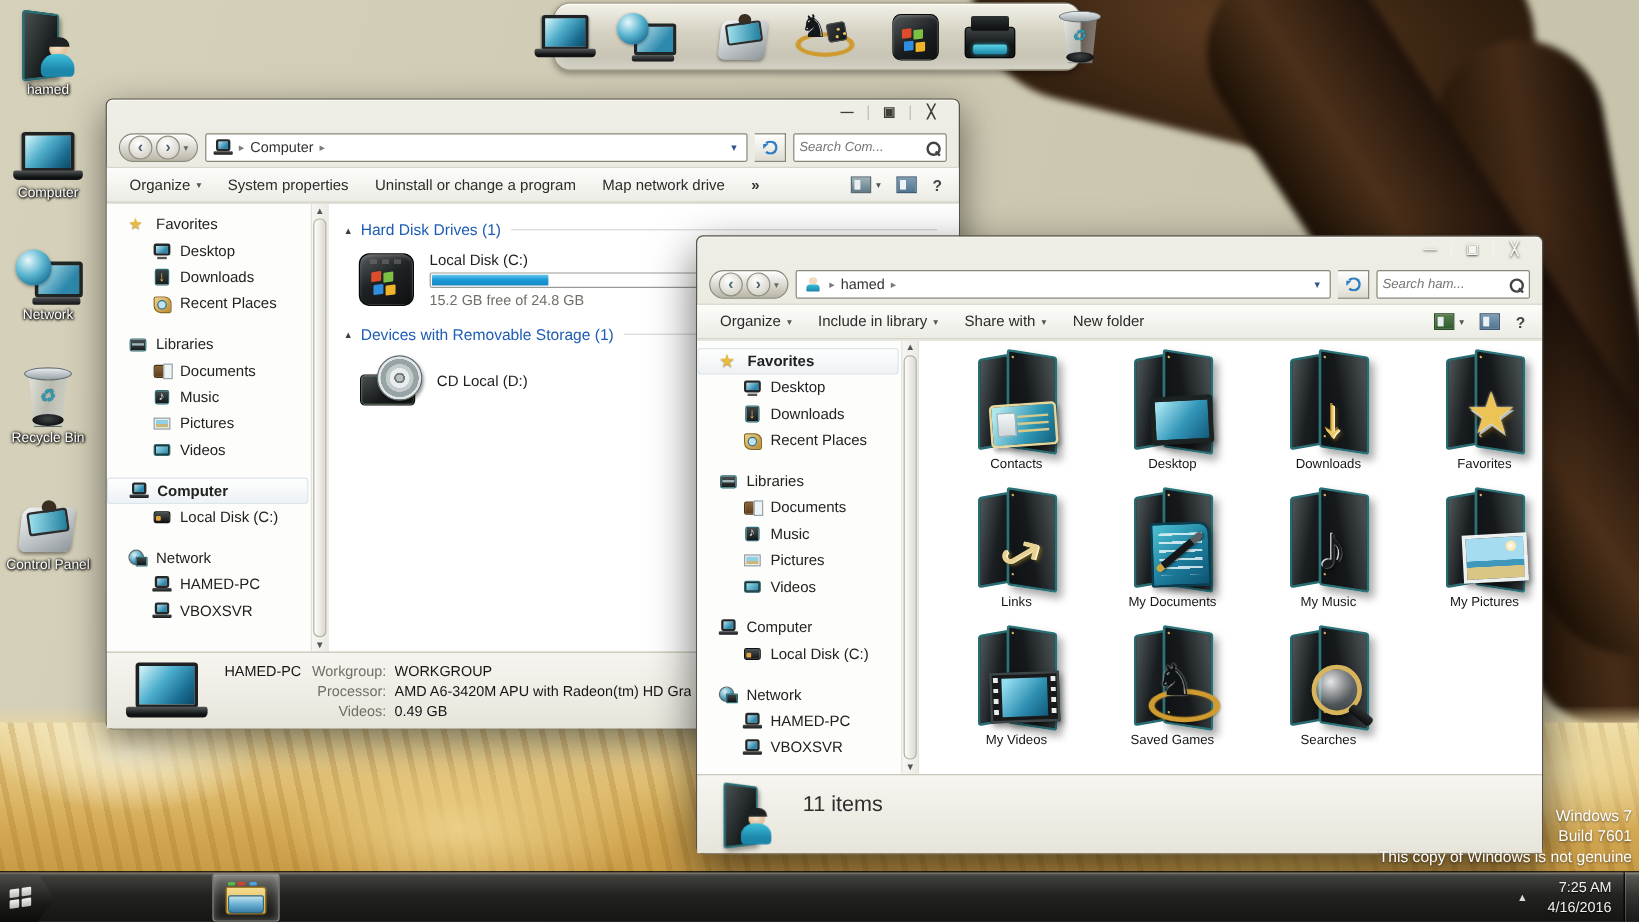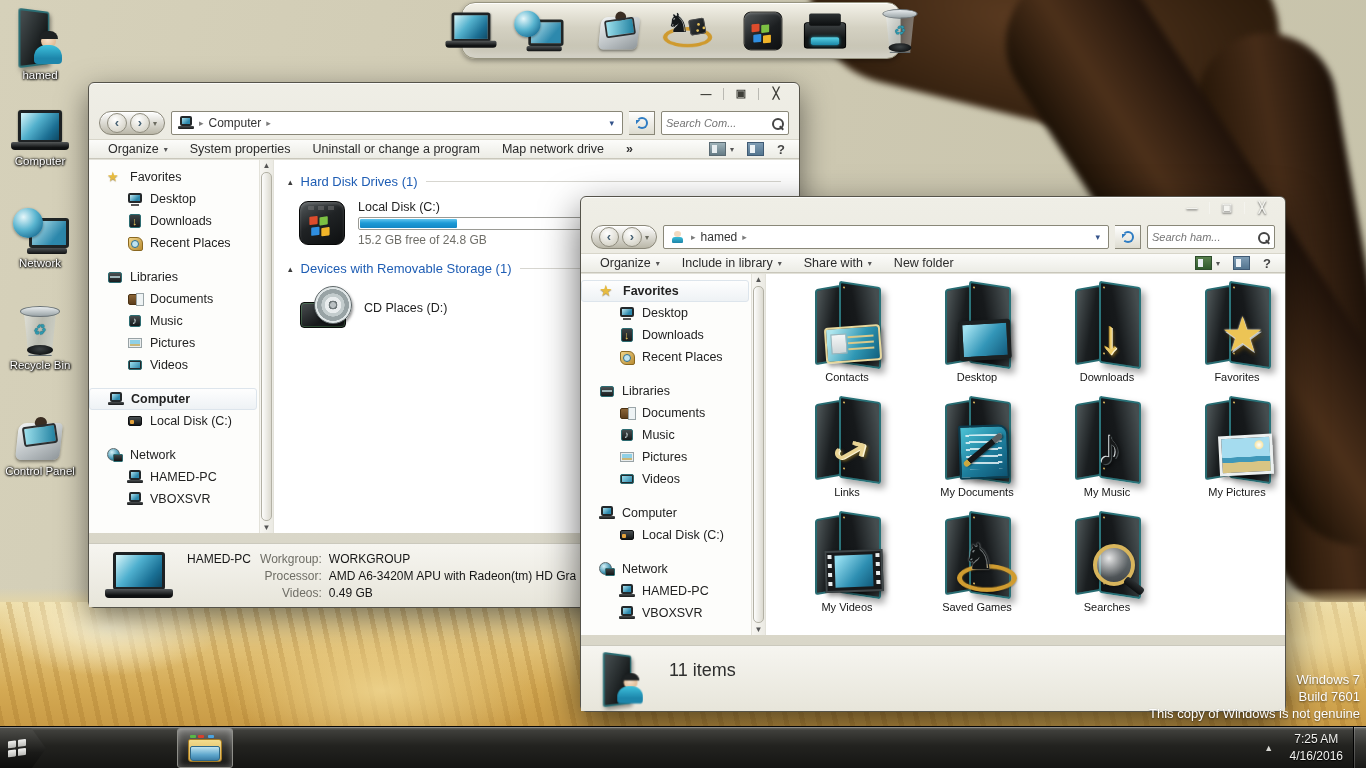--- a/index.html
+++ b/index.html
@@ -118,21 +118,21 @@
 .addr .grow{flex:1}
 .addr .ddc{color:#33528a;font-size:9px;padding:0 2px}
 .refresh{width:26px;height:24px;border:1px solid #898778;border-left:none;background:linear-gradient(#fff,#dedcd0);display:flex;align-items:center;justify-content:center}
 .refresh i{width:12px;height:12px;border:2px solid #2e7cc3;border-radius:50%;border-left-color:transparent;position:relative;display:block}
 .refresh i::after{content:"";position:absolute;left:-5px;top:-2px;border:3px solid transparent;border-right-color:#2e7cc3;transform:rotate(45deg)}
 .search{width:128px;height:24px;border:1px solid #898778;border-radius:2px;background:#fff;display:flex;align-items:center;padding:0 4px}
 .search input{flex:1;border:0;outline:0;font-style:italic;color:#777;font-size:11px;font-family:inherit;min-width:0;background:transparent}
 .mag{width:13px;height:13px;position:relative;flex:none}
 .mag::before{content:"";position:absolute;left:1px;top:1px;width:8px;height:8px;border:2px solid #444;border-radius:50%}
 .mag::after{content:"";position:absolute;right:0;bottom:1px;width:5px;height:2px;background:#444;transform:rotate(45deg)}
-.toolbar{height:20px;background:linear-gradient(#fcfcfa,#ececе5);background:linear-gradient(#fcfcfa,#ecece5);border-top:1px solid #d8d6ca;border-bottom:1px solid #c9c7bb;display:flex;align-items:center;padding:0 8px;font-size:12.5px;color:#2b2b2b}
+.toolbar{height:30px;background:linear-gradient(#fcfcfa,#ececе5);background:linear-gradient(#fcfcfa,#ecece5);border-top:1px solid #d8d6ca;border-bottom:1px solid #c9c7bb;display:flex;align-items:center;padding:0 8px;font-size:12.5px;color:#2b2b2b}
 .tb-item{padding:0 11px;display:flex;align-items:center;gap:5px;cursor:default;height:100%}
 .tb-item .caret{font-size:8px;color:#555}
 .tb-item.chev{font-weight:bold;color:#333}
 .tb-right{margin-left:auto;display:flex;align-items:center;gap:13px;padding-right:6px}
 .vw{width:17px;height:14px;border:1px solid #5a6a72;background:linear-gradient(#9fb3ba,#657b85);position:relative}
 .vw::after{content:"";position:absolute;left:2px;top:2px;width:5px;height:8px;background:#e8eef1}
 .vw.vw2{background:linear-gradient(#58804e,#2f5a2c);border-color:#2d4c2b}
 .tb-caret{font-size:8px;color:#555}
 .dp-ico{width:17px;height:14px;border:1px solid #3f5a74;background:linear-gradient(#7f9db5,#53758f);position:relative}
 .dp-ico::after{content:"";position:absolute;left:2px;top:2px;bottom:2px;width:5px;background:#ecf2f6}
@@ -221,21 +221,21 @@
 .start{position:absolute;left:0;top:1px;width:46px;height:41px;clip-path:polygon(0 0,68% 0,100% 50%,68% 100%,0 100%);background:linear-gradient(#4e4e4a,#1a1a18 60%,#0c0c0b);display:flex;align-items:center;padding-left:8px;cursor:default}
 .winflag{width:20px;height:17px;display:grid;grid-template-columns:8px 8px;grid-template-rows:7px 7px;gap:2px;transform:skewY(-8deg)}
 .winflag i{background:linear-gradient(#f0f0ee,#b9b9b5);border-radius:1px;display:block}
 .tb-explorer{position:absolute;left:177px;top:1px;width:56px;height:40px;border:1px solid #8f8f8a;border-radius:3px;background:linear-gradient(rgba(255,255,255,.28),rgba(255,255,255,.08) 50%,rgba(0,0,0,.15));box-shadow:inset 0 0 7px rgba(255,255,255,.35);display:flex;align-items:center;justify-content:center}
 .folder-exp{width:34px;height:27px;position:relative}
 .folder-exp::before{content:"";position:absolute;left:0;right:0;top:4px;bottom:0;background:linear-gradient(#f3dc8e,#d9ab4e);border:1px solid #a67c23;border-radius:2px 3px 3px 3px}
 .folder-exp::after{content:"";position:absolute;left:2px;right:2px;bottom:1px;height:13px;background:linear-gradient(#bfe3f0,#5fa7cd 60%,#3c7fa8);border:1px solid #2f6787;border-radius:2px 2px 3px 3px}
 .folder-exp .dot{position:absolute;top:0;width:6px;height:3px;border-radius:1px}
 .tray{position:absolute;right:0;top:0;height:100%;display:flex;align-items:center}
 .tray-arrow{color:#d8d8d4;font-size:9px;width:22px;text-align:center;cursor:default}
-.clock{text-align:center;color:#f2f2ef;font-size:12px;line-height:1.35;margin:0 10px;text-shadow:0 1px 1px #000;cursor:default}
+.clock{text-align:right;color:#f2f2ef;font-size:12px;line-height:1.35;margin:0 10px;text-shadow:0 1px 1px #000;cursor:default}
 .showdesk{width:13px;height:100%;border-left:1px solid #000;box-shadow:inset 1px 0 0 rgba(255,255,255,.2);background:linear-gradient(rgba(255,255,255,.12),rgba(255,255,255,.02))}
 </style>
 </head>
 <body>
 
 <div class="stage">
   <div class="leg leg-a"></div>
   <div class="leg leg-c"></div>
   <div class="leg leg-b"></div>
   <div class="hair"></div>
@@ -465,21 +465,21 @@
             </div>
           </div>
           <div class="ghead">
             <div class="ar">▴</div>
             <div class="gt">Devices with Removable Storage (1)</div>
             <div class="line"></div>
           </div>
           <div class="drive">
             <div class="cd46"></div>
             <div class="dmeta">
-              <div class="dname">CD Places (D:)</div>
+              <div class="dname">CD Local (D:)</div>
             </div>
           </div>
         </div>
     </div>
     <div class="details1">
       <div class="lap64"></div>
       <div class="dp-grid">
         <span class="dp-name">HAMED-PC</span>
         <span class="lab">Workgroup:</span>
         <span class="val">WORKGROUP</span>

